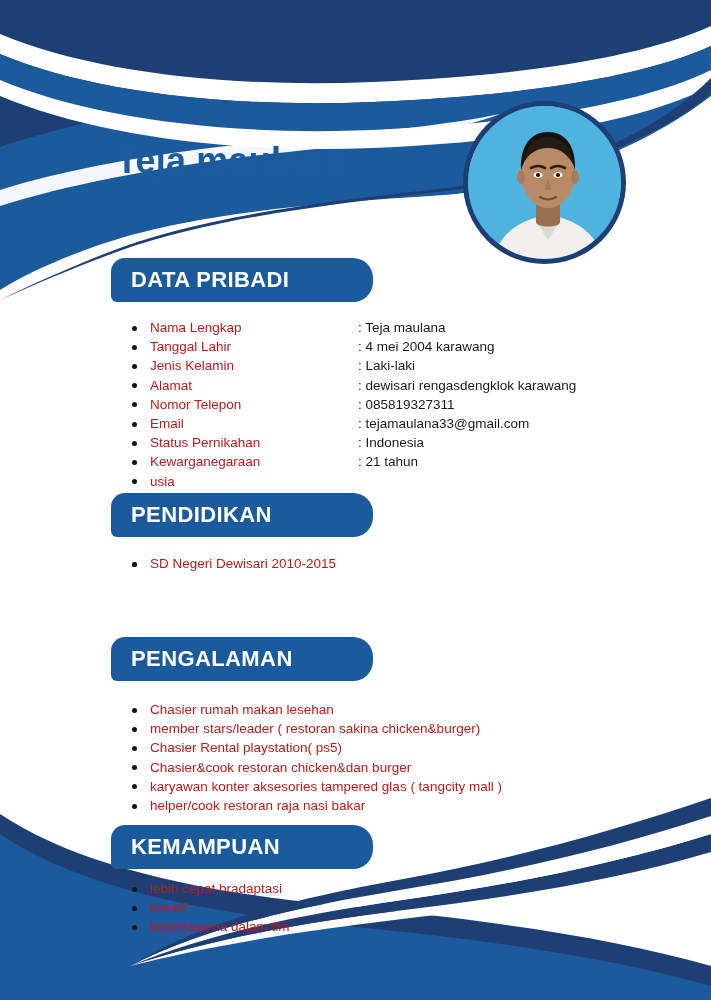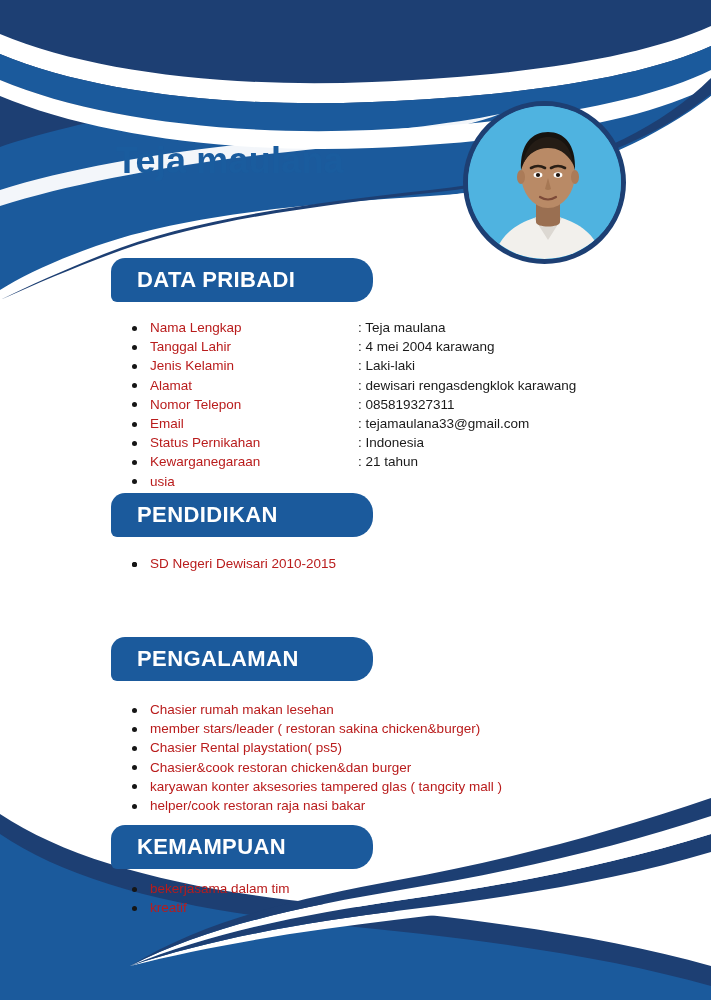--- a/index.html
+++ b/index.html
@@ -61,21 +61,21 @@
     border-radius: 14px 20px 20px 6px;
     display: flex;
     align-items: center;
     z-index: 5;
   }
   .banner-label {
     color: #ffffff;
     font-size: 22px;
     font-weight: bold;
     letter-spacing: 0.4px;
-    padding-left: 26px;
+    padding-left: 20px;
   }
 
   
   .blk { position: absolute; z-index: 5; }
   ul.bl {
     list-style: none;
     margin: 0;
     padding: 0;
   }
   ul.bl li {
@@ -236,22 +236,23 @@
       <li>helper/cook restoran raja nasi bakar</li>
     </ul>
   </div>
 
   <div class="banner" style="top:825px; width:262px;">
     <span class="banner-label">KEMAMPUAN</span>
   </div>
 
   <div class="blk" style="left:128px; top:879px;">
     <ul class="bl">
+      <li>lebih cepat bradaptasi</li>
+      <li>kreatif</li>
       <li>bekerjasama dalam tim</li>
-      <li>kreatif</li>
     </ul>
   </div>
 
   <svg id="waves-bottom" viewBox="0 0 711 220" preserveAspectRatio="none" xmlns="http://www.w3.org/2000/svg">
     <defs>
       <clipPath id="clipBot">
           <rect x="0" y="0" width="711" height="220"></rect>
         </clipPath>
     </defs>
     <g clip-path="url(#clipBot)">

